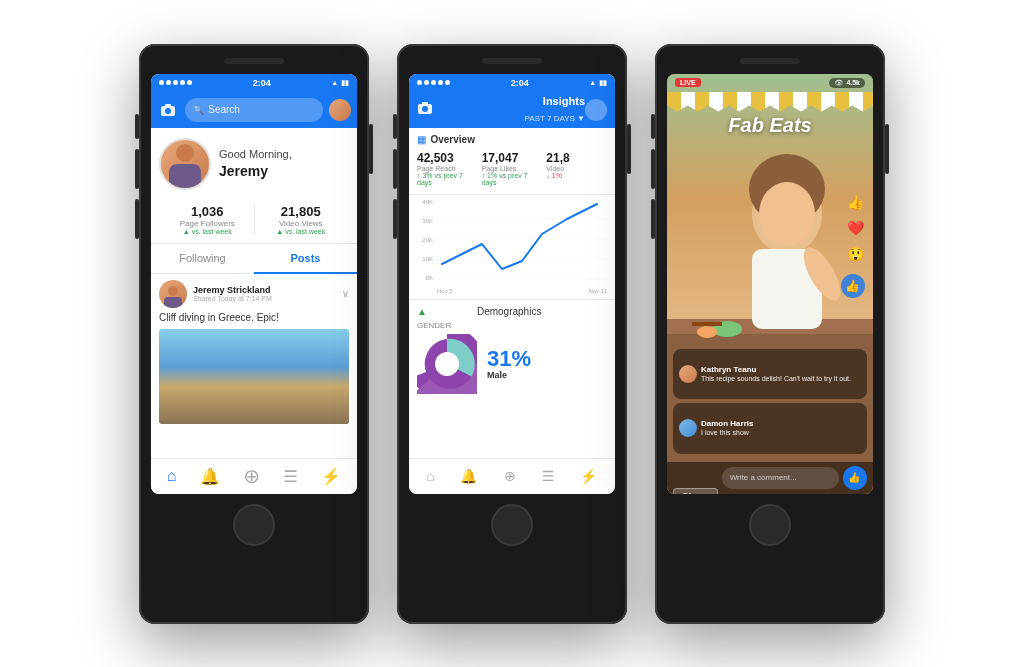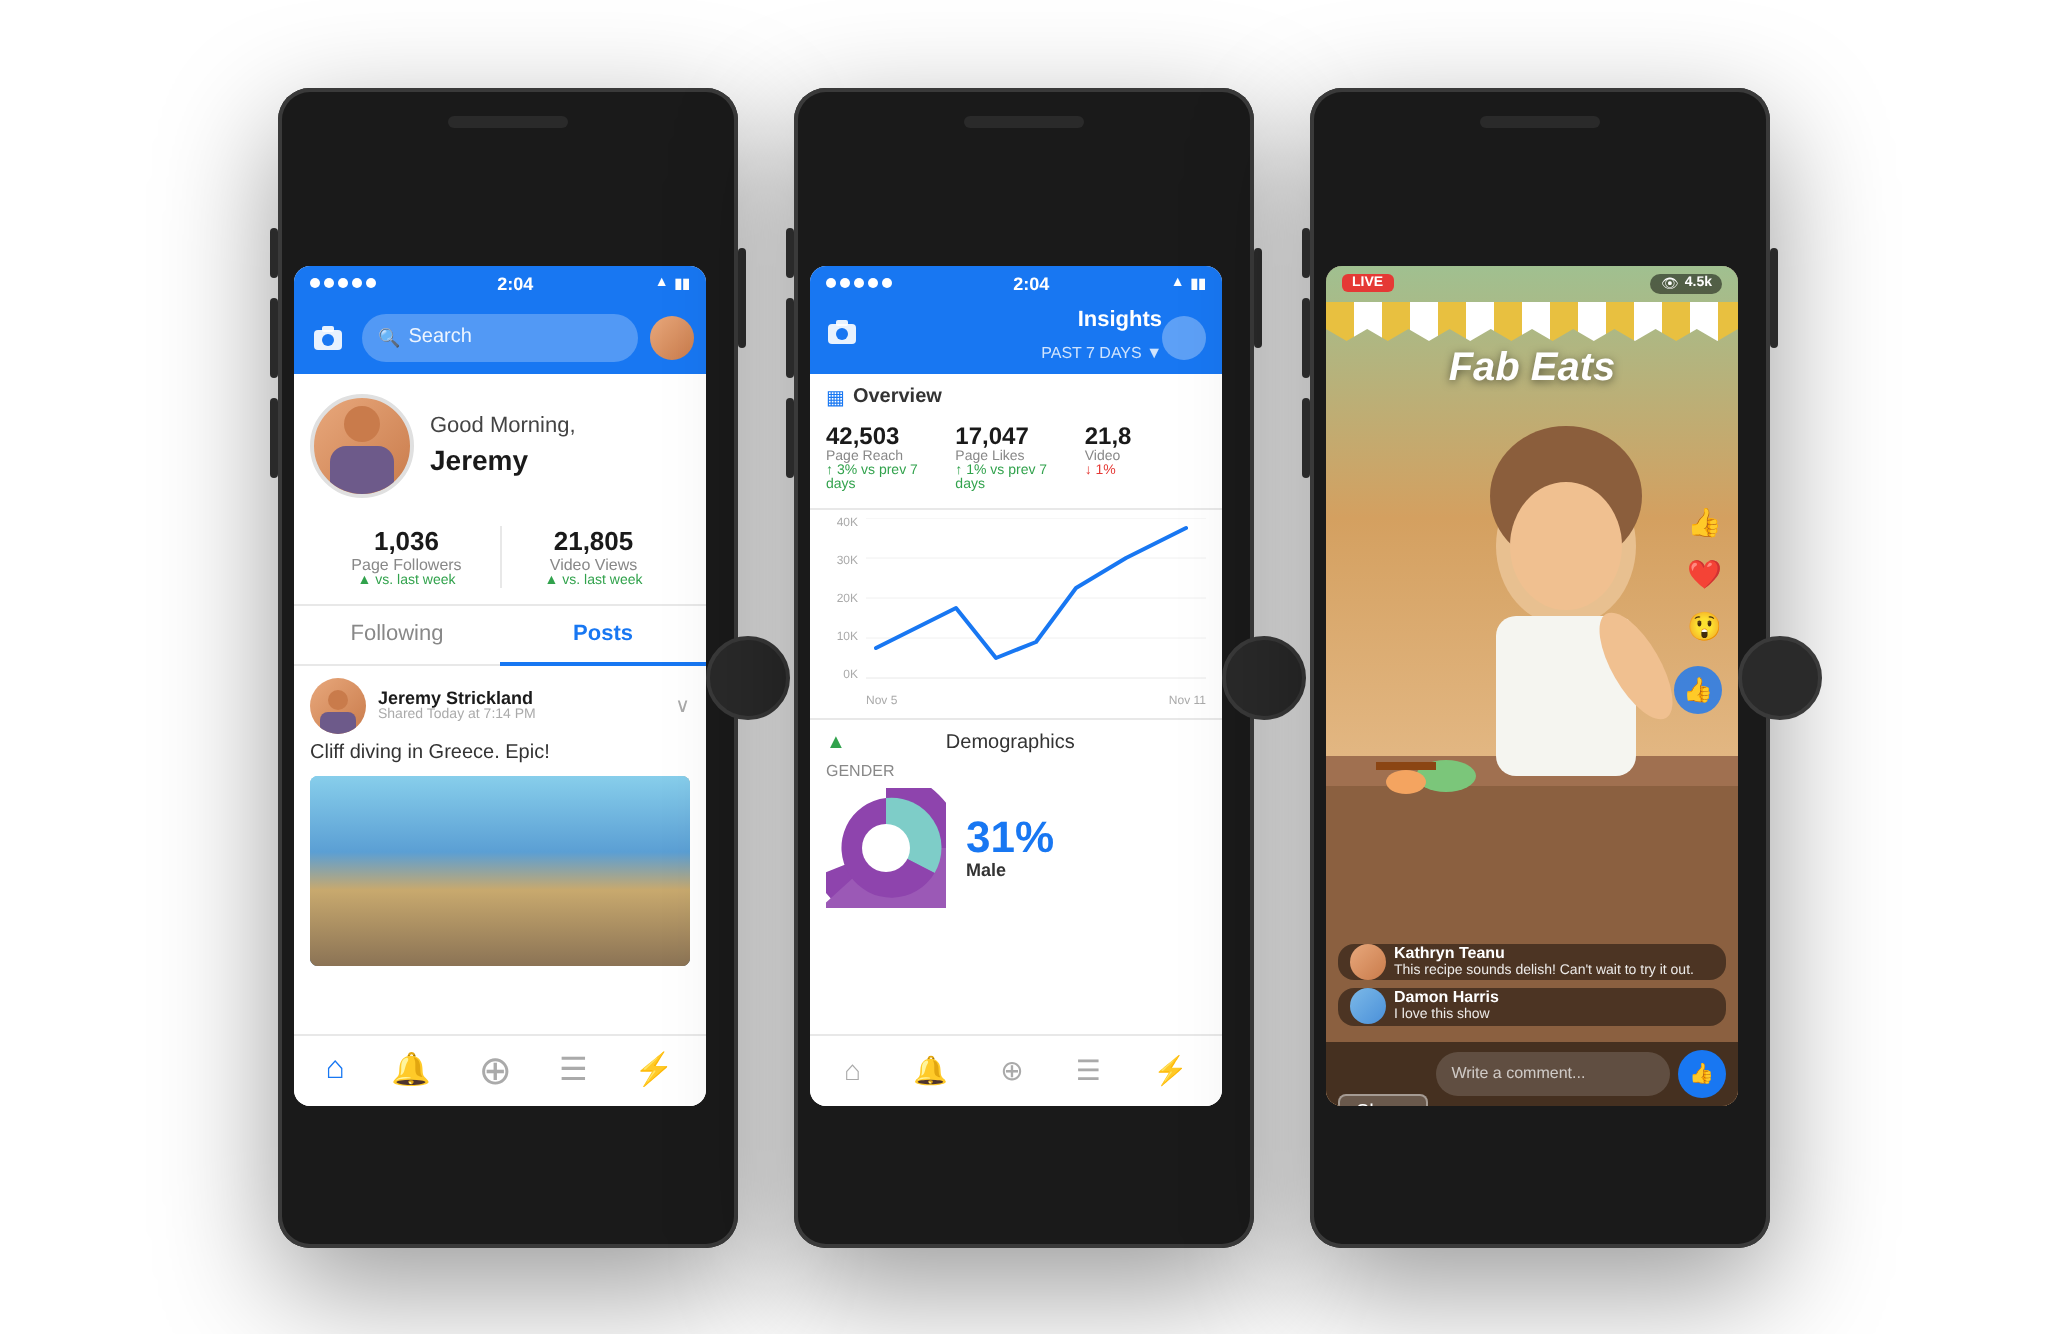--- a/index.html
+++ b/index.html
@@ -25,21 +25,21 @@
 
     
     .phone {
       width: 230px;
       height: 580px;
       background: #1a1a1a;
       border-radius: 16px;
       position: relative;
       box-shadow: 0 20px 60px rgba(0,0,0,0.4), inset 0 0 0 2px #3a3a3a;
       display: flex;
-      flex-direction: row;
+      flex-direction: column;
       align-items: center;
       padding: 12px 8px;
       flex-shrink: 0;
     }
     .phone::before {
       content: '';
       position: absolute;
       top: 14px;
       left: 50%;
       transform: translateX(-50%);
@@ -438,21 +438,21 @@
       left: 0;
       right: 0;
       padding: 0 6px;
     }
     .p3-comment {
       display: flex;
       align-items: flex-start;
       gap: 4px;
       background: rgba(0,0,0,0.45);
       border-radius: 8px;
-      padding: 0 6px;
+      padding: 16px 6px;
       margin-bottom: 4px;
     }
     .p3-comment-avatar {
       width: 18px;
       height: 18px;
       border-radius: 50%;
       background: linear-gradient(135deg, #e8a87c, #c97b4b);
       flex-shrink: 0;
     }
     .p3-comment-content { }

